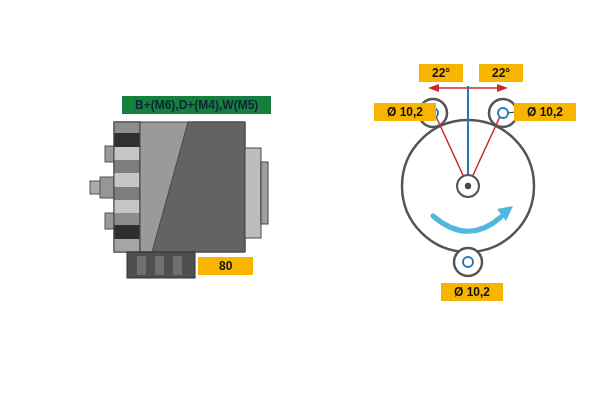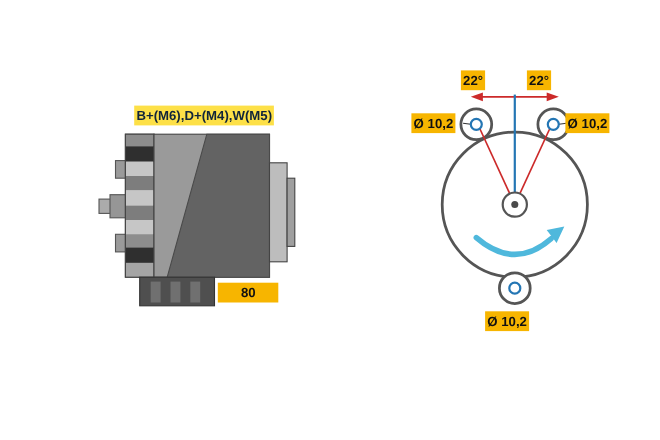--- a/index.html
+++ b/index.html
@@ -18,27 +18,27 @@
   .stage svg {
     position: absolute;
     left: 0;
     top: 0;
   }
   .lbl {
     position: absolute;
     font-size: 12px;
     font-weight: bold;
     color: #111111;
-    padding: 2px 2px;
+    padding: 2px 13px;
     line-height: 14px;
     white-space: nowrap;
     z-index: 2;
   }
   .lbl-yellow { background: #f7b500; }
-  .lbl-blue   { background: #fde047; color: #10243a; }
+  .lbl-blue   { background: #15803d; color: #10243a; }
 </style>
 </head>
 <body>
 
 <div class="stage">
 
   <svg width="600" height="400" viewBox="0 0 600 400">
 
     <g>
 

